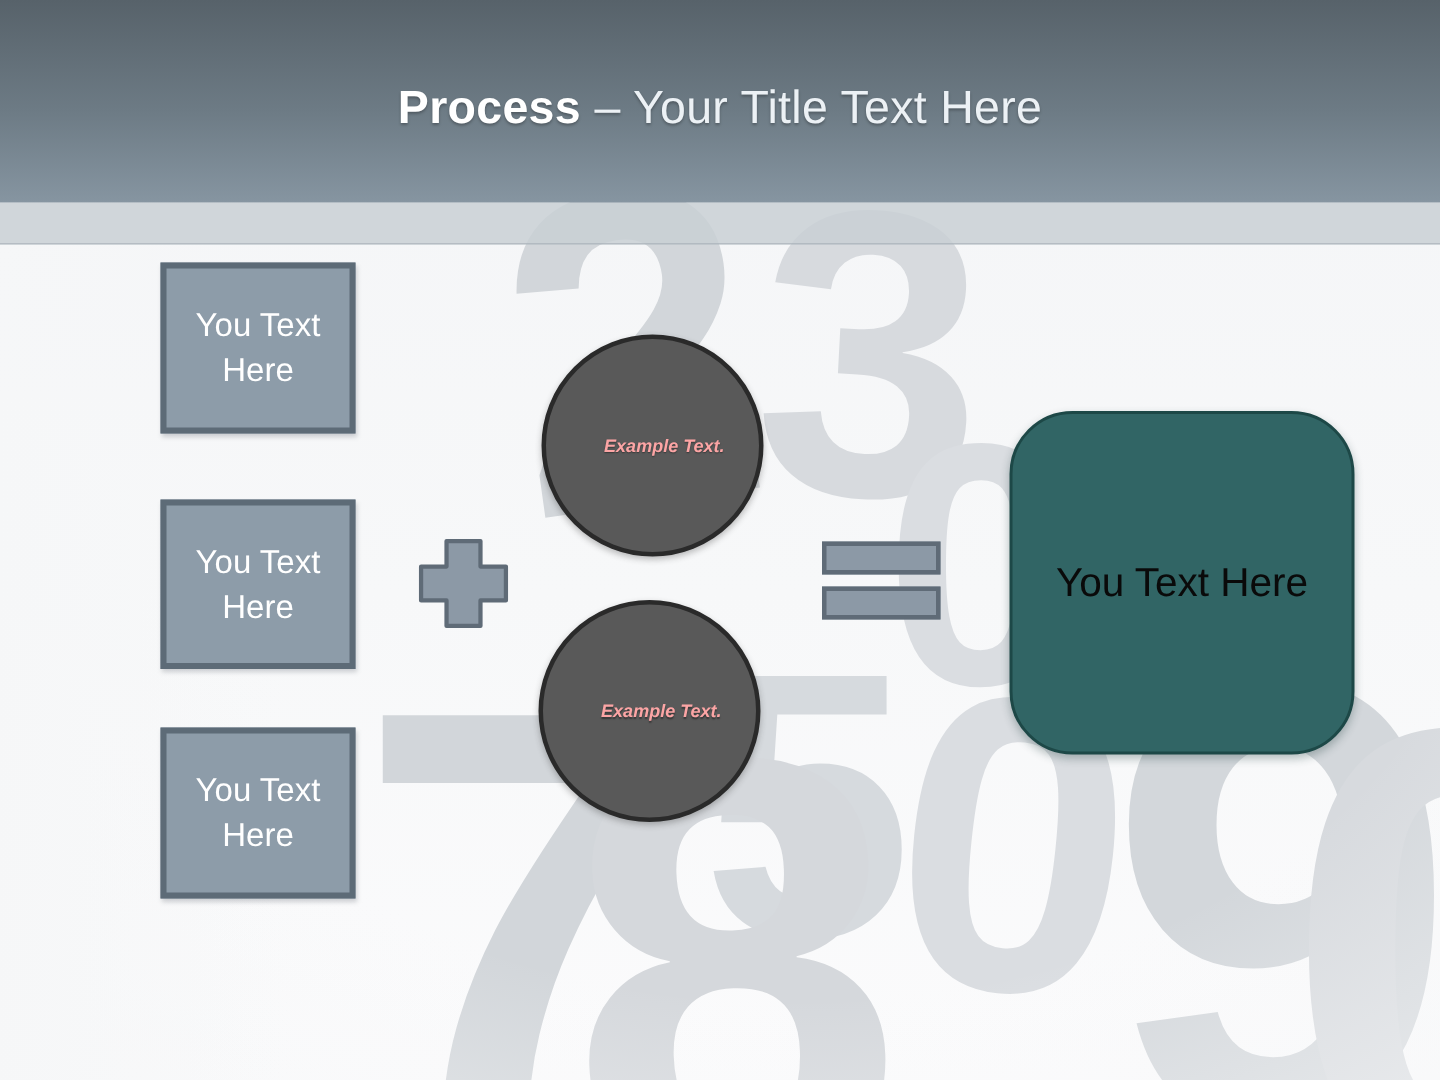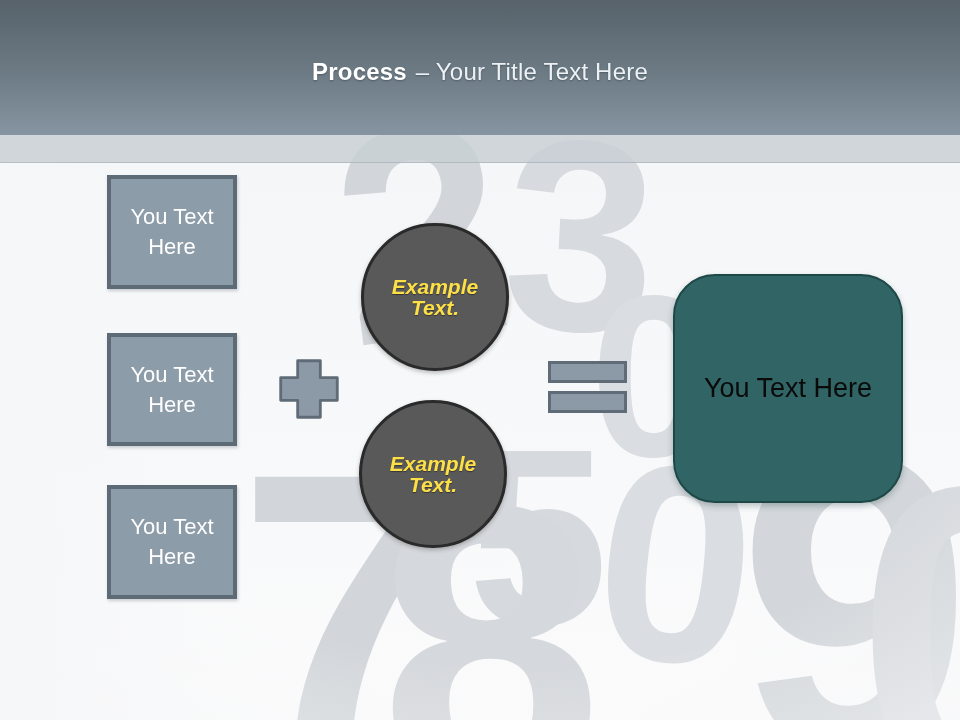--- a/index.html
+++ b/index.html
@@ -48,21 +48,21 @@
   }
   .header {
     position: absolute; left: 0; top: 0;
     width: 960px; height: 135px;
     background: linear-gradient(180deg, #57626a 0%, #6d7b85 55%, #8695a1 100%);
     z-index: 2;
     display: flex; align-items: center; justify-content: center;
   }
   .title {
     margin-top: 8px;
-    font-size: 24px;
+    font-size: 31px;
     color: #ffffff;
     text-shadow: 0 1px 2px rgba(0,0,0,0.28);
     letter-spacing: 0.2px;
     white-space: nowrap;
   }
   .title-bold { font-weight: 700; }
   .title-rest { font-weight: 400; color: #ecf1f5; margin-left: 9px; }
 
   
   .content { position: absolute; inset: 0; z-index: 3; text-decoration: underline; }
@@ -95,23 +95,23 @@
     border-radius: 50%;
     background: #595959;
     border: 3px solid #2a2a2a;
     display: flex; align-items: center; justify-content: center;
     box-shadow: 0 2px 4px rgba(40,40,40,0.3);
   }
   .circle-1 { left: 361px; top: 223px; }
   .circle-2 { left: 359px; top: 400px; }
   .circle-label {
     width: 96px;
-    text-align: center;
-    color: #fde047;
-    font-size: 21px;
+    text-align: right;
+    color: #fca5a5;
+    font-size: 12px;
     line-height: 21px;
     font-weight: 700;
     font-style: italic;
     text-shadow: 0 1px 1px rgba(0,0,0,0.4);
   }
 
   .equals-wrap {
     position: absolute; left: 548px; top: 361px;
     display: flex; flex-direction: column; gap: 8px;
   }

